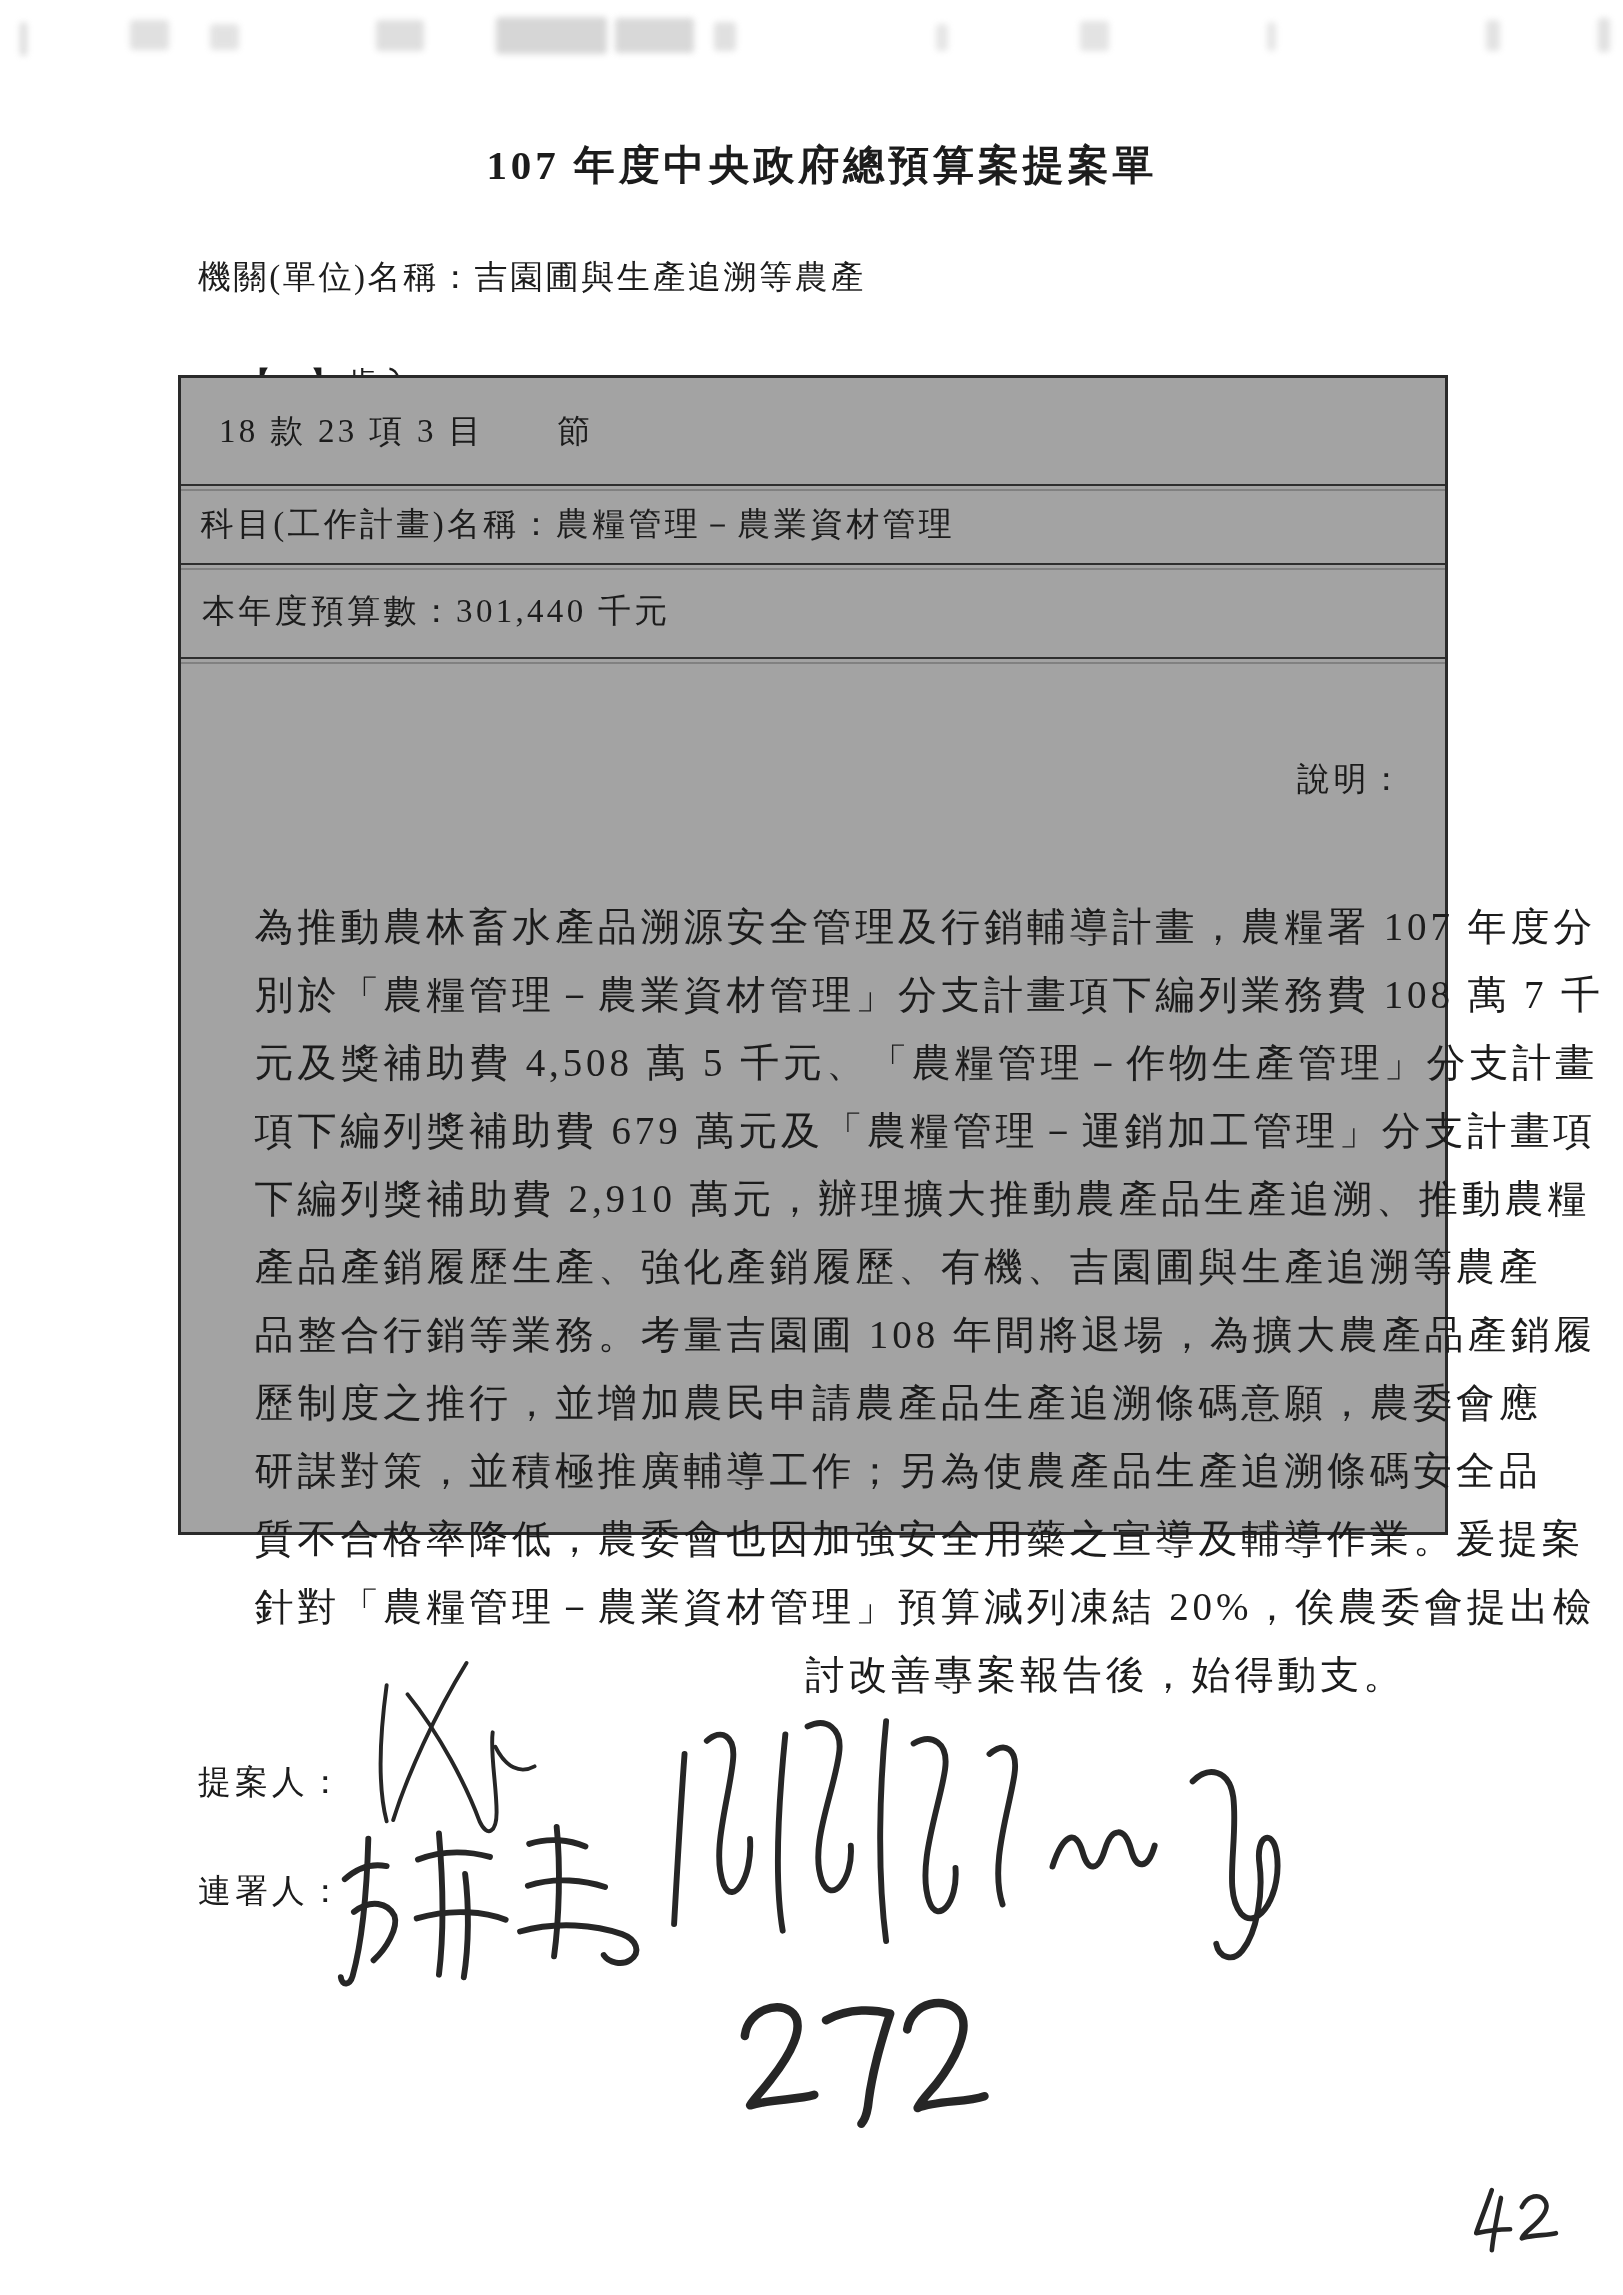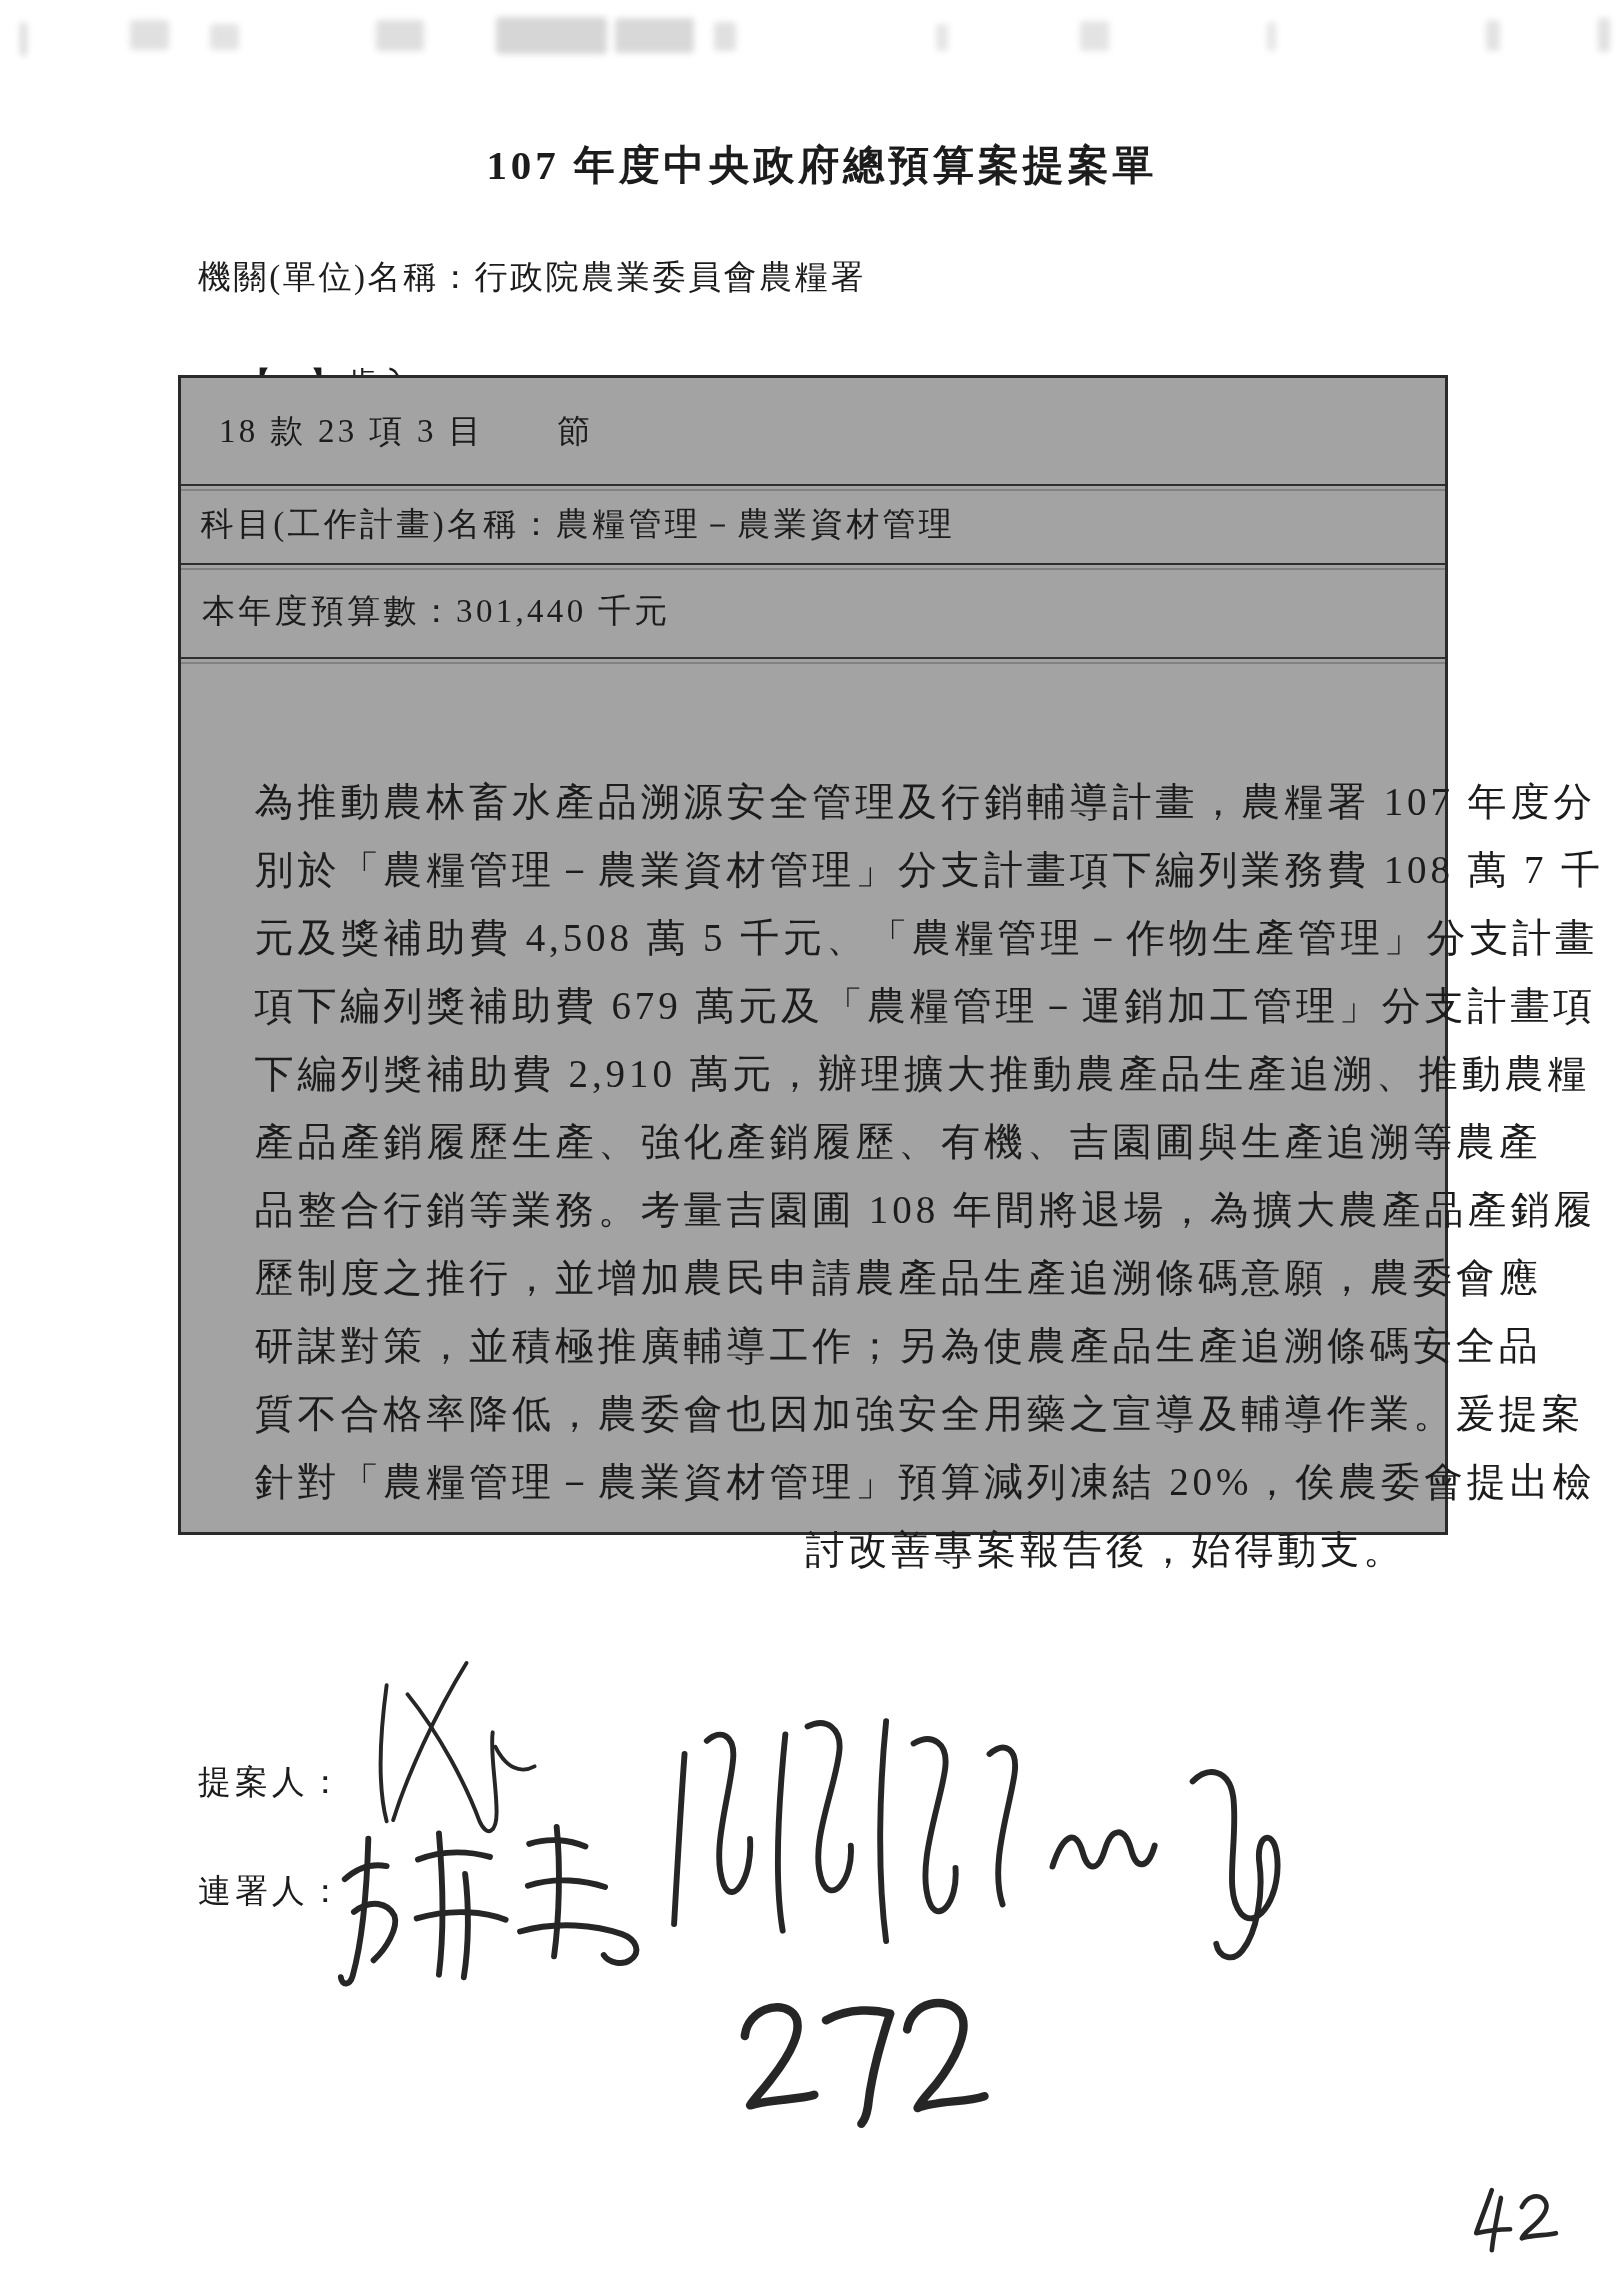--- a/index.html
+++ b/index.html
@@ -88,38 +88,39 @@
     <span class="artifact" style="left:714px;top:22px;width:22px;height:29px;opacity:.3"></span>
     <span class="artifact" style="left:936px;top:23.6px;width:11.8px;height:27.5px;opacity:.25"></span>
     <span class="artifact" style="left:1080px;top:21px;width:29px;height:30px;opacity:.27"></span>
     <span class="artifact" style="left:1267px;top:22px;width:9.2px;height:29px;opacity:.25"></span>
     <span class="artifact" style="left:1486px;top:19.6px;width:14.4px;height:31px;opacity:.28"></span>
     <span class="artifact" style="left:1598px;top:18.3px;width:11.8px;height:34px;opacity:.3"></span>
   </div>
 
   <h1 class="title">107 年度中央政府總預算案提案單</h1>
 
-  <div class="agency-line">機關(單位)名稱：行政院農業委員會農糧署</div>
+  <div class="agency-line">機關(單位)名稱：吉園圃與生產追溯等農產</div>
 
   <div class="check-line">
     <span class="opt1">【　】歲入</span>
     <span class="opt2">【∨】歲出</span>
   </div>
 
   <div class="budget-table">
     <div class="row-code">
       <span>18 款 23 項 3 目　　節</span>
     </div>
     <div class="row-subject">
       <span>科目(工作計畫)名稱：農糧管理－農業資材管理</span>
     </div>
     <div class="row-amount">
       <span>本年度預算數：301,440 千元</span>
     </div>
     <div class="row-desc">
+      <div class="desc-label">說明：</div>
       <div class="desc-body"><div class="desc-line">為推動農林畜水產品溯源安全管理及行銷輔導計畫，農糧署 107 年度分</div><div class="desc-line">別於「農糧管理－農業資材管理」分支計畫項下編列業務費 108 萬 7 千</div><div class="desc-line">元及獎補助費 4,508 萬 5 千元、「農糧管理－作物生產管理」分支計畫</div><div class="desc-line">項下編列獎補助費 679 萬元及「農糧管理－運銷加工管理」分支計畫項</div><div class="desc-line">下編列獎補助費 2,910 萬元，辦理擴大推動農產品生產追溯、推動農糧</div><div class="desc-line">產品產銷履歷生產、強化產銷履歷、有機、吉園圃與生產追溯等農產</div><div class="desc-line">品整合行銷等業務。考量吉園圃 108 年間將退場，為擴大農產品產銷履</div><div class="desc-line">歷制度之推行，並增加農民申請農產品生產追溯條碼意願，農委會應</div><div class="desc-line">研謀對策，並積極推廣輔導工作；另為使農產品生產追溯條碼安全品</div><div class="desc-line">質不合格率降低，農委會也因加強安全用藥之宣導及輔導作業。爰提案</div><div class="desc-line">針對「農糧管理－農業資材管理」預算減列凍結 20%，俟農委會提出檢</div><div class="desc-line">討改善專案報告後，始得動支。</div></div>
     </div>
   </div>
 
   <div class="sig-label proposer">提案人：</div>
   <div class="sig-label cosigner">連署人：</div>
 
   <svg class="ink" style="left:367px;top:1655px" width="216" height="190" viewBox="0 0 330 290">
     <g stroke-width="6">
       <path d="M 30,46 C 20,120 16,200 30,254"></path>

